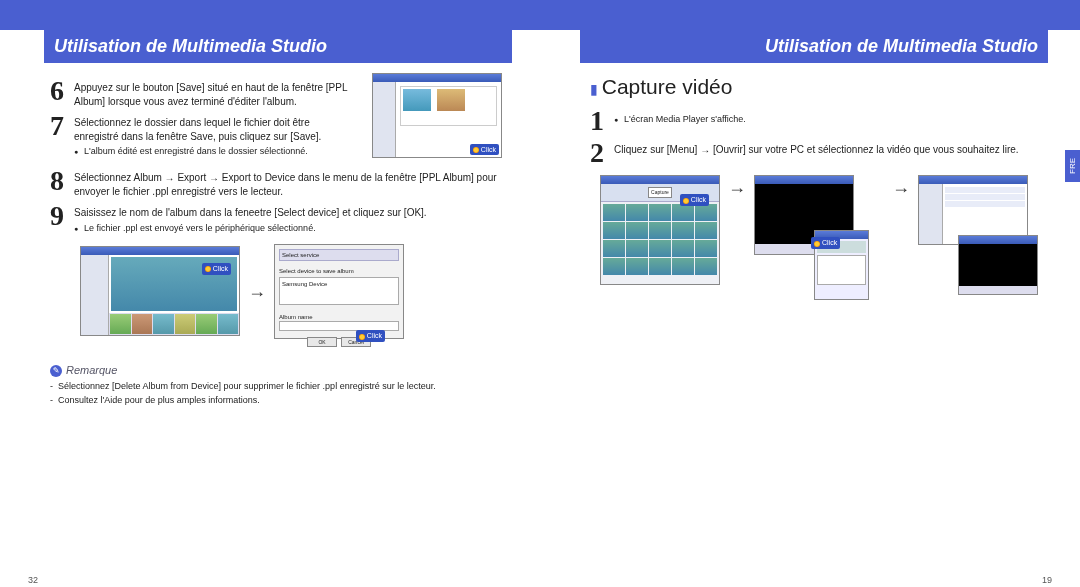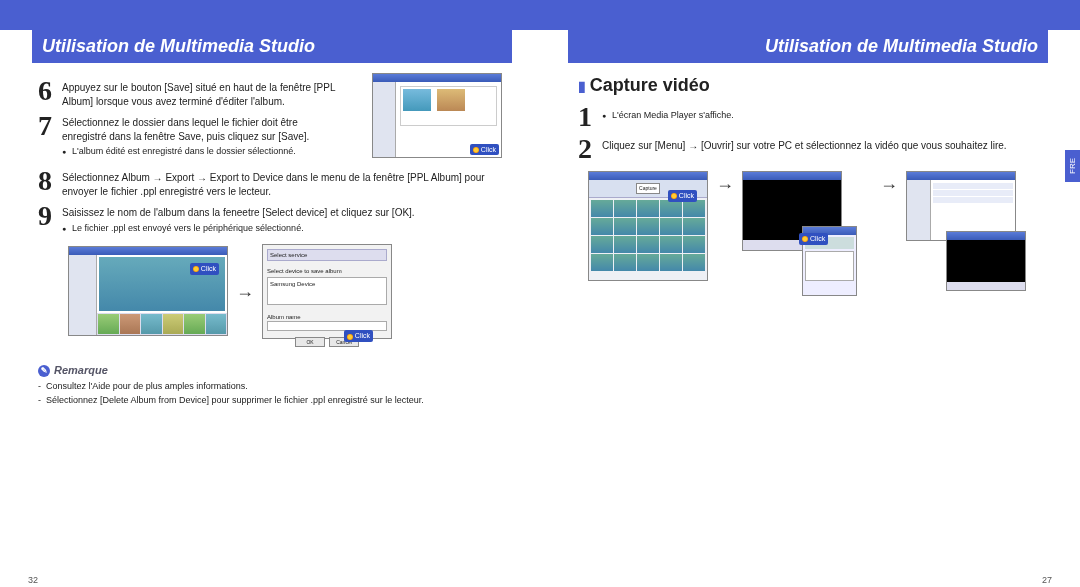--- a/index.html
+++ b/index.html
@@ -7,21 +7,21 @@
   .page-spread {
     width: 1080px;
     height: 587px;
     position: relative;
     display: flex;
     background: #fff;
     border-top: 30px solid #4a5fd0;
   }
   .page {
     width: 50%;
-    padding: 0 28px 0 28px;
+    padding: 0 28px 0 40px;
     position: relative;
   }
   .page-left { border-right: none; }
   .header-bar {
     background: #4a5fd0;
     color: #fff;
     font-size: 18px;
     font-weight: bold;
     font-style: italic;
     padding: 6px 10px 6px 10px;
@@ -41,23 +41,23 @@
     font-weight: bold;
     width: 24px;
     flex-shrink: 0;
     line-height: 1;
   }
   .step-body { flex: 1; padding-top: 4px; }
   .bullet { padding-left: 10px; position: relative; margin: 2px 0; font-size: 9px; }
   .bullet::before { content: "●"; position: absolute; left: 0; font-size: 7px; top: 2px; }
   .dash { padding-left: 8px; position: relative; margin: 2px 0; font-size: 9px; }
   .dash::before { content: "-"; position: absolute; left: 0; }
-  .section-title { font-size: 18px; font-weight: bold; color: #222; margin: 10px 0 6px 0; }
+  .section-title { font-size: 21px; font-weight: normal; color: #222; margin: 10px 0 6px 0; }
   .section-title::before { content: "▮"; color: #4a5fd0; margin-right: 4px; font-size: 14px; }
-  .remark-label { font-style: italic; font-weight: bold; font-size: 11px; color: #556; margin-top: 24px; }
+  .remark-label { font-style: italic; font-weight: normal; font-size: 11px; color: #556; margin-top: 24px; }
   .remark-icon {
     display: inline-block; width: 12px; height: 12px; border-radius: 50%;
     background: #4a5fd0; color: #fff; font-size: 8px; line-height: 12px; text-align: center;
     margin-right: 4px; vertical-align: middle; font-style: normal;
   }
   .page-num { position: absolute; bottom: 2px; font-size: 9px; color: #555; }
   .page-left .page-num { left: 28px; }
   .page-right .page-num { right: 28px; }
   .lang-tab {
     position: absolute; right: 0; top: 120px; background: #4a5fd0; color: #fff;
@@ -185,22 +185,22 @@
             <div class="dialog-btn">OK</div>
             <div class="dialog-btn">Cancel</div>
           </div>
           <div class="click-badge" style="bottom:-4px;right:18px;">Click</div>
         </div>
       </div>
 
       <div class="remark-label">
         <span class="remark-icon">✎</span><span>Remarque</span>
       </div>
+      <div class="dash">Sélectionnez [Delete Album from Device] pour supprimer le fichier .ppl enregistré sur le lecteur.</div>
       <div class="dash">Consultez l'Aide pour de plus amples informations.</div>
-      <div class="dash">Sélectionnez [Delete Album from Device] pour supprimer le fichier .ppl enregistré sur le lecteur.</div>
     </div>
 
     <div class="page-num">32</div>
   </div>
 
   <div class="page page-right">
     <div class="header-bar">Utilisation de Multimedia Studio</div>
     <div class="lang-tab">FRE</div>
 
     <div class="content">
@@ -292,16 +292,16 @@
             <div class="mock-titlebar"></div>
             <div class="mock-body">
                 <div class="mock-main mock-video"></div>
               </div>
             <div style="height:8px;background:#dde;"></div>
           </div>
         </div>
       </div>
     </div>
 
-    <div class="page-num">27</div>
+    <div class="page-num">19</div>
   </div>
 
 </div>
 
 </body></html>

